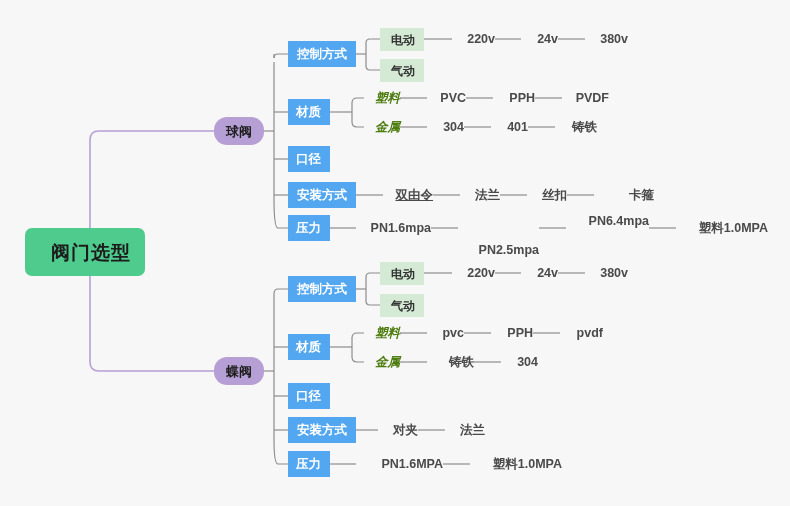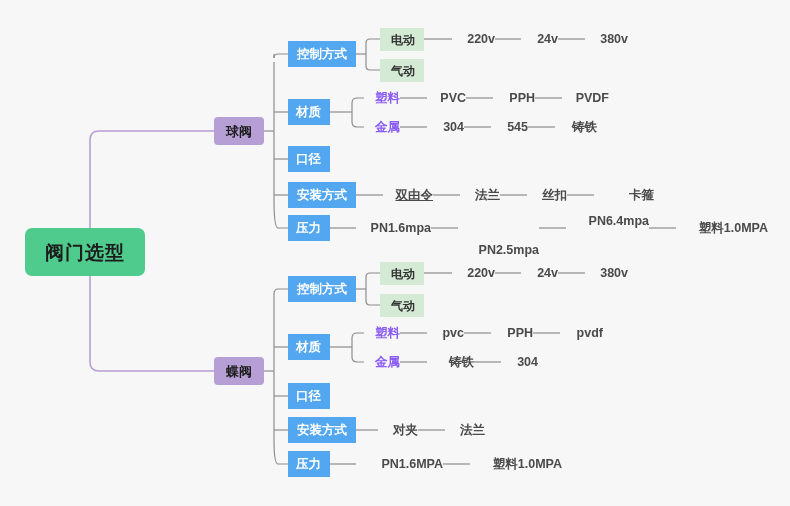--- a/index.html
+++ b/index.html
@@ -36,30 +36,30 @@
     white-space: nowrap;
     line-height: 1;
   }
   
   .n-root {
     background: #4ecb8d;
     color: #1c1c1c;
     font-size: 19px;
     font-weight: bold;
     border-radius: 7px;
-    padding: 0 20px;
+    padding: 0 14px;
     letter-spacing: 1px;
   }
   
   .n-l2 {
     background: #b69fd4;
     color: #1c1c1c;
     font-size: 13px;
     font-weight: bold;
-    border-radius: 4px;
+    border-radius: 13px;
     padding: 0 12px;
   }
   
   .n-l3 {
     background: #52a7f0;
     color: #ffffff;
     font-size: 12.5px;
     font-weight: bold;
     padding: 0 9px;
   }
@@ -72,21 +72,22 @@
     padding: 0 9px;
   }
   
   .n-text {
     color: #4a4a4a;
     font-size: 12.5px;
     font-weight: bold;
     background: transparent;
   }
   .n-text.sub {
-    color: #8b5cf6;
+    color: #4d7c0f;
+    font-style: italic;
   }
 </style>
 </head>
 <body>
 
 <div id="canvas">
   <svg class="wires" viewBox="0 0 790 506">
 
     <path d="M 90 228 L 90 140 Q 90 131 99 131 L 214 131" fill="none" stroke="#b69fd4" stroke-width="1.6"></path>
     <path d="M 90 276 L 90 362 Q 90 371 99 371 L 214 371" fill="none" stroke="#b69fd4" stroke-width="1.6"></path>
@@ -209,21 +210,21 @@
   <div class="node n-text" style="left:562px; top:89px; width:47px; height:19px;">
     <span>PVDF</span>
   </div>
   <div class="node n-text sub" style="left:364px; top:118px; width:36px; height:19px;">
     <span>金属</span>
   </div>
   <div class="node n-text" style="left:427px; top:118px; width:37px; height:19px;">
     <span>304</span>
   </div>
   <div class="node n-text" style="left:491px; top:118px; width:37px; height:19px;">
-    <span>545</span>
+    <span>401</span>
   </div>
   <div class="node n-text" style="left:555px; top:118px; width:42px; height:19px;">
     <span>铸铁</span>
   </div>
 
   <div class="node n-l3" style="left:288px; top:146px; width:42px; height:26px;">
     <span>口径</span>
   </div>
 
   <div class="node n-l3" style="left:288px; top:182px; width:68px; height:26px;">

